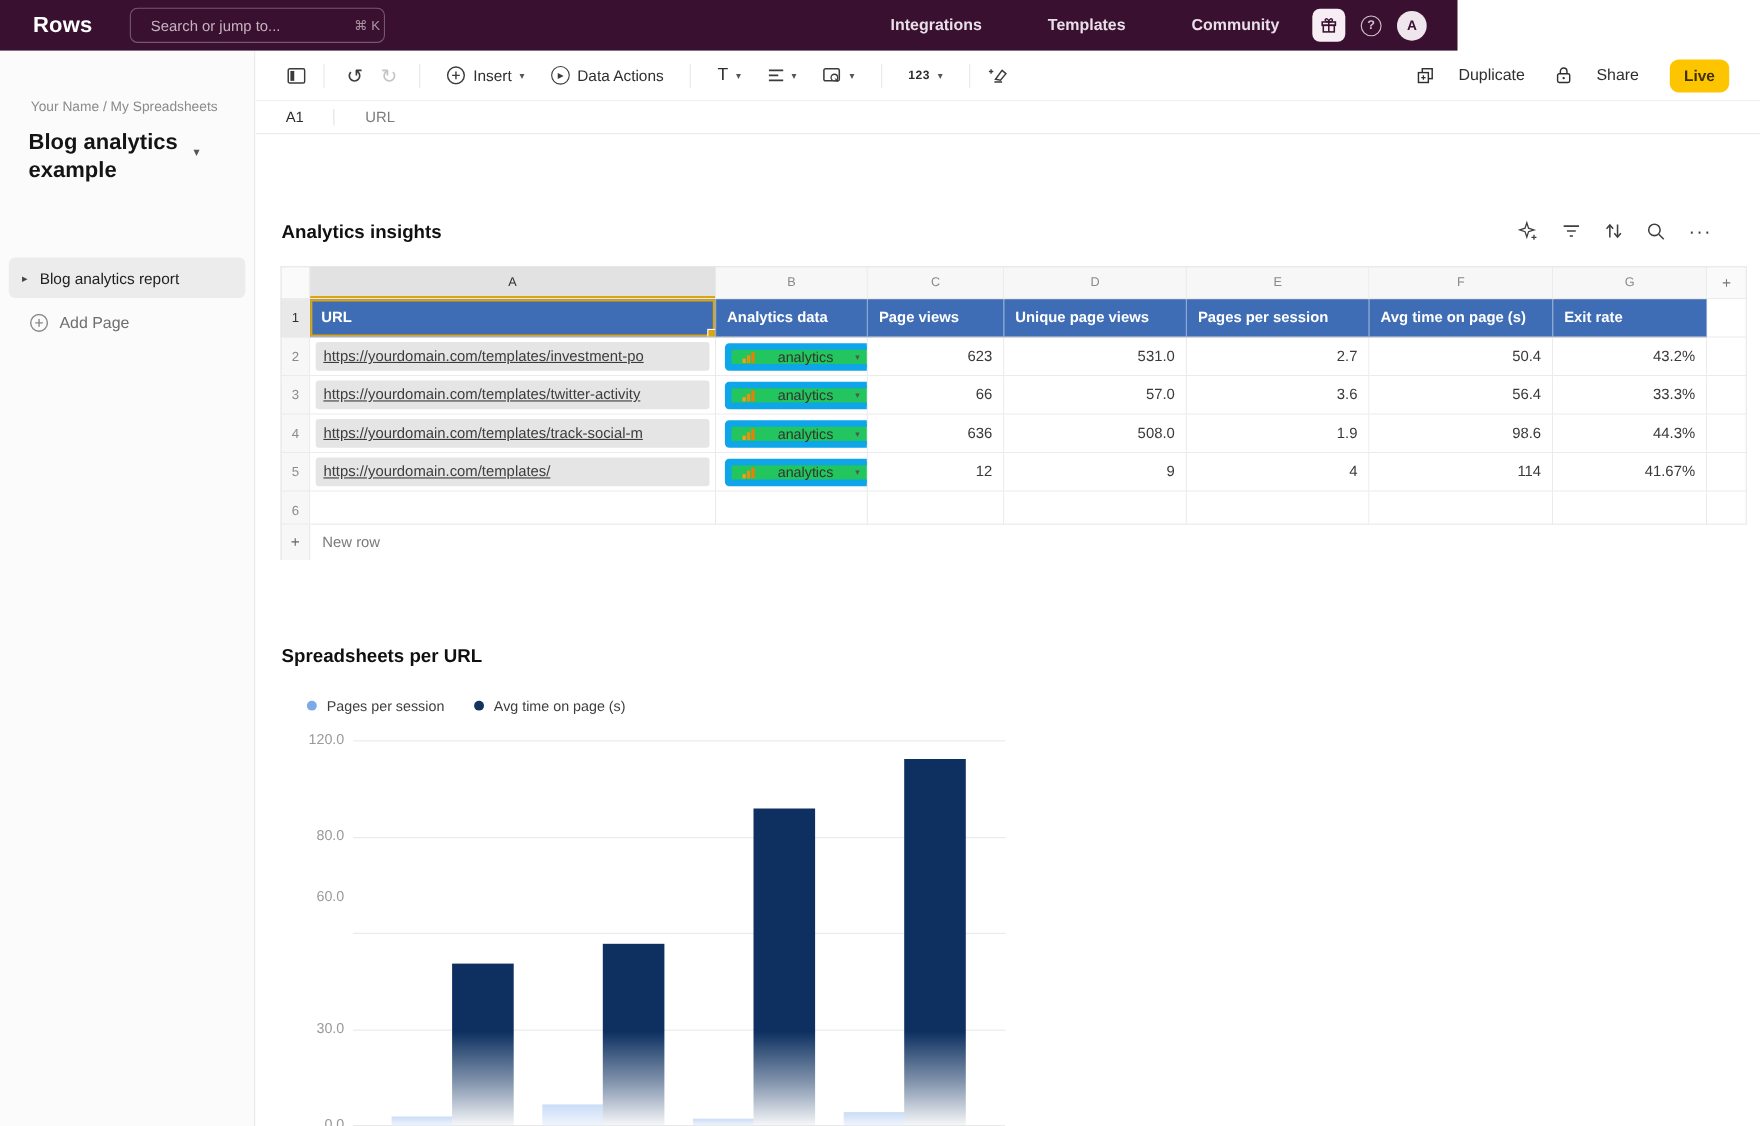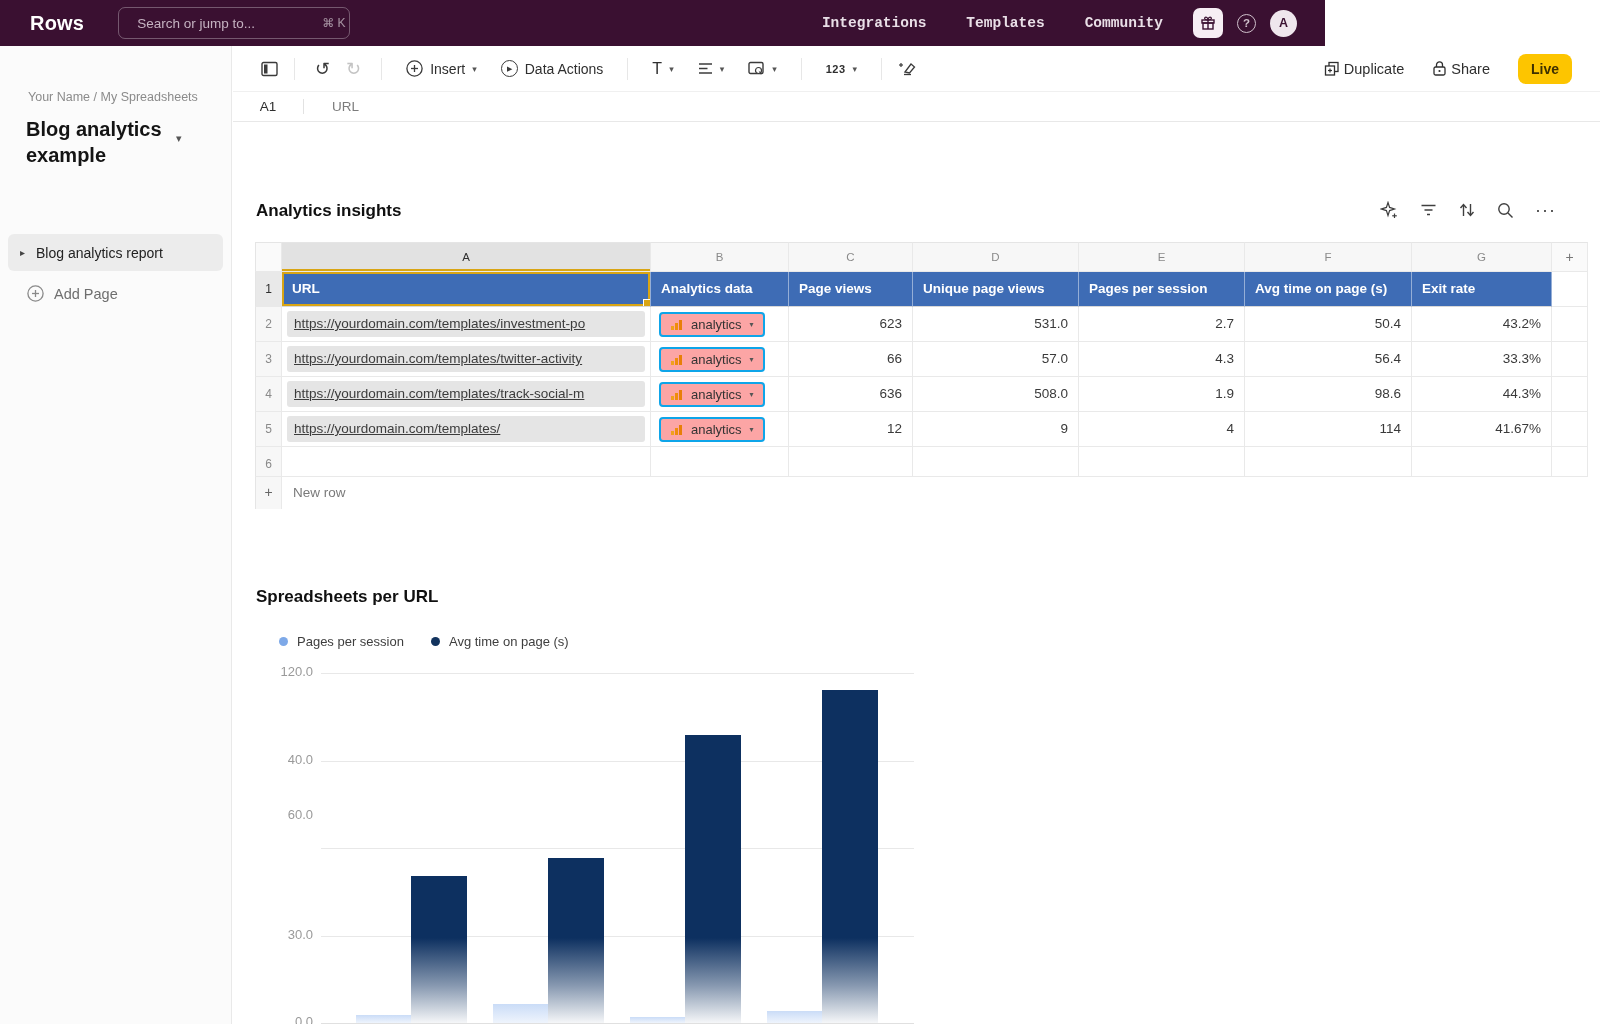--- a/index.html
+++ b/index.html
@@ -9,21 +9,21 @@
   
   .topbar { position:absolute; top:0; left:0; width:1325px; height:46px;
     background:#3a1031; display:flex; align-items:center; z-index:10; }
   .logo { margin-left:30px; color:#fff; font-size:20px; font-weight:700; letter-spacing:.2px; }
   .searchbox { margin-left:34px; width:232px; height:30px; border:1px solid rgba(255,255,255,.30);
     border-radius:7px; display:flex; align-items:center; padding:15px 10px; gap:8px; }
   .searchbox input { flex:1; background:transparent; border:none; outline:none;
     color:#e6dbe3; font-size:13.5px; font-family:inherit; }
   .searchbox input::placeholder { color:#c5b2c1; }
   .kbd { color:rgba(255,255,255,.55); font-size:12px; white-space:nowrap; }
-  .nav-links { margin-left:auto; display:flex; align-items:center; gap:40px;font-family:Liberation Mono, monospace; }
+  .nav-links { margin-left:auto; display:flex; align-items:center; gap:60px; }
   .nav-link { color:#e9dfe7; font-size:14.5px; font-weight:600; cursor:pointer; }
   .top-actions { display:flex; align-items:center; gap:14px; margin-left:30px; margin-right:28px; }
   .gift-btn { width:30px; height:30px; border-radius:7px; background:#f6eef4;
     display:flex; align-items:center; justify-content:center; cursor:pointer; }
   .help-btn { width:19px; height:19px; border-radius:50%; border:1.6px solid #cfc0cb;
     color:#cfc0cb; font-size:11.5px; font-weight:700; display:flex; align-items:center;
     justify-content:center; cursor:pointer; }
   .avatar { width:27px; height:27px; border-radius:50%; background:#efe6ed; color:#3a1031;
     font-size:12.5px; font-weight:700; display:flex; align-items:center; justify-content:center;
     cursor:pointer; }
@@ -54,21 +54,21 @@
     cursor:pointer; margin:0 12px; }
   .caret { font-size:9px; color:#555; }
   .undo { font-size:18px; color:#3b3b3b; margin:0 8px; cursor:pointer; }
   .redo { font-size:18px; color:#c4c4c4; margin:0 8px; cursor:pointer; }
   .t-glyph { font-size:16px; font-weight:500; }
   .num-glyph { font-size:11px; font-weight:700; letter-spacing:.5px; }
   .play-circle { width:17px; height:17px; border:1.5px solid #3b3b3b; border-radius:50%;
     display:flex; align-items:center; justify-content:center; }
   .play-circle span { font-size:7px; color:#3b3b3b; margin-left:1px; }
   .tb-right { margin-left:auto; display:flex; align-items:center; gap:28px; padding-right:28px; }
-  .tb-right .act { display:flex; align-items:center; gap:4px; font-size:14.5px; color:#2f2f2f;
+  .tb-right .act { display:flex; align-items:center; gap:22px; font-size:14.5px; color:#2f2f2f;
     cursor:pointer; }
   .live-btn { background:#fdc500; border:none; border-radius:8px; padding:7px 13px;
     font-size:14px; font-weight:700; color:#3e3000; cursor:pointer; font-family:inherit; }
 
   .formula-bar { height:30px; border-bottom:1px solid #e8e8e8; display:flex; align-items:center; }
   .cell-ref { width:70px; text-align:center; font-size:13.5px; color:#2e2e2e; }
   .fx-div { width:1px; height:15px; background:#e2e2e2; }
   .fx-val { margin-left:28px; font-size:13.5px; color:#7c7c7c; }
 
   
@@ -96,22 +96,22 @@
     line-height:34px; border-right:1px solid rgba(255,255,255,.45); border-bottom:1px solid #d8d8d8;
     white-space:nowrap; cursor:pointer; }
   .a1 { box-shadow:inset 0 0 0 2px #d9a514; }
   .handle { position:absolute; right:-1px; bottom:-1px; width:8px; height:8px; background:#d9a514;
     border:1px solid #fff; z-index:3; }
   .urlcell { padding:4px 5px; cursor:pointer; }
   .lnk { display:block; height:26px; line-height:26px; background:#e5e5e5; border-radius:3px;
     padding:0 7px; color:#3c3c3c; text-decoration:underline; font-size:13.5px;
     white-space:nowrap; overflow:hidden; }
   .chipcell { padding:5px 0 0 8px; cursor:pointer; }
-  .chip { display:inline-flex; align-items:center; gap:8px; height:25px; padding:0 9px;
-    background:#fca5a5; border:2px solid #0ea5e9; border-radius:4px; font-size:13px; color:#333;
+  .chip { display:inline-flex; align-items:center; gap:20px; height:25px; padding:0 9px;
+    background:#22c55e; border:6px solid #0ea5e9; border-radius:4px; font-size:13px; color:#333;
     cursor:pointer; }
   .chip .caret { font-size:8px; }
   .numcell { text-align:right; padding-right:10px; color:#3a3a3a; font-size:13.5px;
     line-height:34px; cursor:pointer; }
   .empty { cursor:pointer; }
   .sliver { cursor:pointer; }
   .nr-gutter { grid-column:1/2; background:#f7f7f7; border-left:1px solid #e5e5e5;
     border-right:1px solid #e9e9e9; border-bottom:none; color:#666; font-size:14px;
     text-align:center; line-height:31px; cursor:pointer; }
   .nr-label { grid-column:2/-1; border:none; background:#fff; color:#7a7a7a; font-size:13.5px;
@@ -360,21 +360,21 @@
             <svg width="13" height="13" viewBox="0 0 13 13">
               <rect x="1" y="8" width="3" height="4" fill="#f0a11d"></rect>
               <rect x="5" y="5" width="3" height="7" fill="#ef8d0c"></rect>
               <rect x="9" y="2" width="3" height="10" fill="#e87f07"></rect>
             </svg>
             <span>analytics</span>
             <span class="caret">▾</span>
           </span></div>
         <div class="c numcell">66</div>
         <div class="c numcell">57.0</div>
-        <div class="c numcell">4.3</div>
+        <div class="c numcell">3.6</div>
         <div class="c numcell">56.4</div>
         <div class="c numcell">33.3%</div>
         <div class="c sliver"></div>
         <div class="c num">4</div>
         <div class="c urlcell">
           <span class="lnk">https://yourdomain.com/templates/track-social-m</span>
         </div>
         <div class="c chipcell"><span class="chip">
             <svg width="13" height="13" viewBox="0 0 13 13">
               <rect x="1" y="8" width="3" height="4" fill="#f0a11d"></rect>
@@ -430,21 +430,21 @@
       </div>
       <div class="leg-item">
         <span class="dot dot2"></span>
         <span>Avg time on page (s)</span>
       </div>
     </div>
     <div id="chart-layer"></div>
   <div class="gridline" style="left: 88px; top: 505px; width: 593px;"></div>
       <div class="ytick" style="left: 16px; top: 496px; width: 64px;">120.0</div>
       <div class="gridline" style="left: 88px; top: 592.5px; width: 593px;"></div>
-      <div class="ytick" style="left: 16px; top: 583.5px; width: 64px;">40.0</div>
+      <div class="ytick" style="left: 16px; top: 583.5px; width: 64px;">80.0</div>
       <div class="gridline" style="left: 88px; top: 680px; width: 593px;"></div>
       <div class="ytick" style="left: 16px; top: 639px; width: 64px;">60.0</div>
       <div class="gridline" style="left: 88px; top: 767.5px; width: 593px;"></div>
       <div class="ytick" style="left: 16px; top: 758.5px; width: 64px;">30.0</div>
       <div class="gridline base" style="left: 88px; top: 855px; width: 593px;"></div>
       <div class="ytick" style="left: 16px; top: 846px; width: 64px;">0.0</div>
       <div class="bar bar-light" style="left: 123px; top: 847px; width: 55px; height: 8px;"></div>
       <div class="bar bar-light" style="left: 260px; top: 836px; width: 55px; height: 19px;"></div>
       <div class="bar bar-light" style="left: 397px; top: 849px; width: 55px; height: 6px;"></div>
       <div class="bar bar-light" style="left: 534px; top: 843px; width: 55px; height: 12px;"></div>

